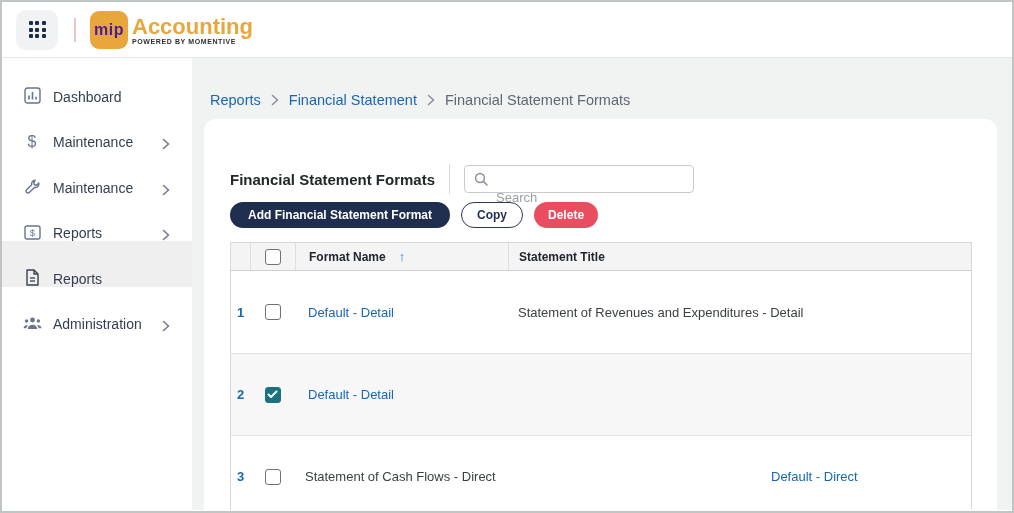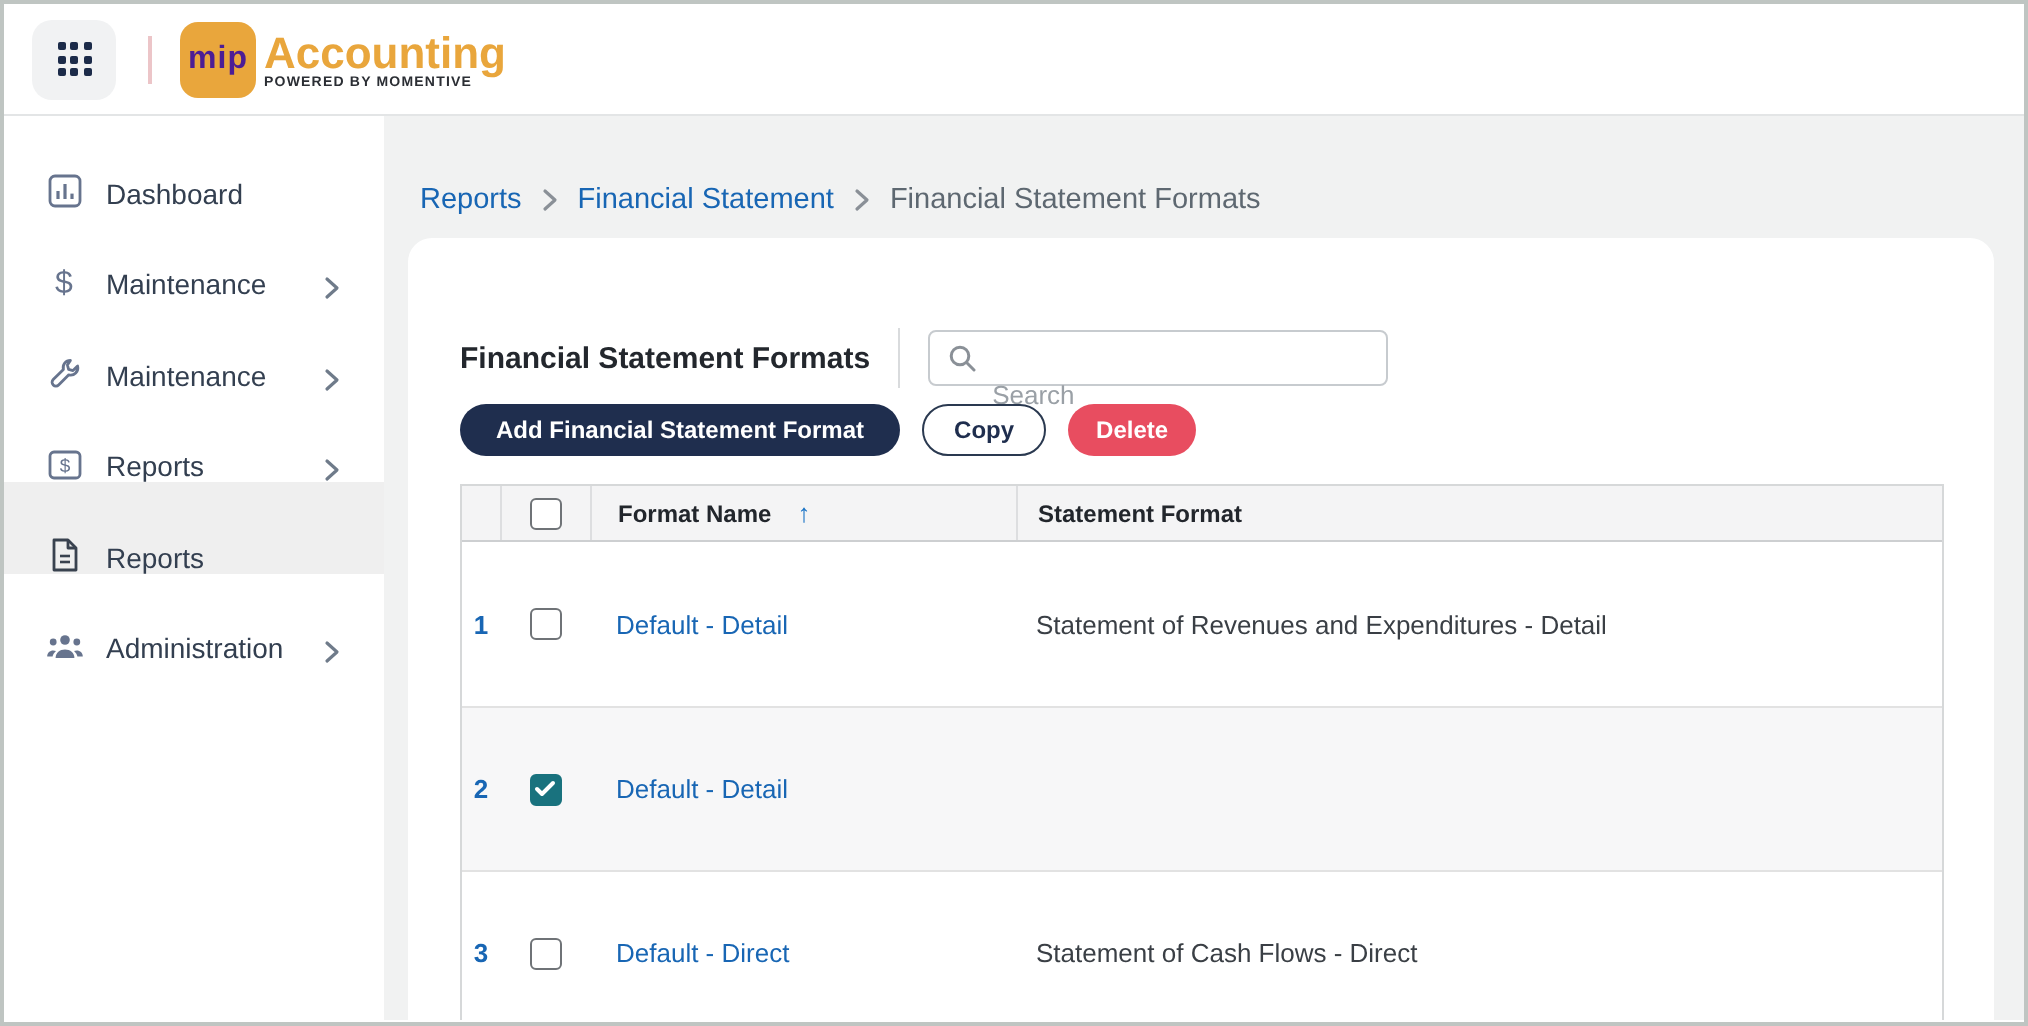--- a/index.html
+++ b/index.html
@@ -248,21 +248,21 @@
         <div class="t-head">
           <div class="c c1"></div>
           <div class="c c2">
             <span class="cbx"></span>
           </div>
           <div class="c c3">
             <span>Format Name</span>
             <span class="sort-arrow">↑</span>
           </div>
           <div class="c c4">
-            <span>Statement Format</span>
+            <span>Statement Title</span>
           </div>
         </div>
         <div id="table-body">
             <div class="t-row">
               <div class="c c1">
                 <span class="row-num">1</span>
               </div>
               <div class="c c2">
                 <span class="cbx"></span>
               </div>
@@ -288,24 +288,24 @@
                 <a class="fmt-link">Default - Detail</a>
               </div>
             </div>
             <div class="t-row">
               <div class="c c1">
                 <span class="row-num">3</span>
               </div>
               <div class="c c2">
                 <span class="cbx"></span>
               </div>
+              <div class="c c4">
+                <span class="stmt-title">Statement of Cash Flows - Direct</span>
+              </div>
               <div class="c c3">
                 <a class="fmt-link">Default - Direct</a>
-              </div>
-              <div class="c c4">
-                <span class="stmt-title">Statement of Cash Flows - Direct</span>
               </div>
             </div>
           </div>
       </div>
     </div>
   </div>
 </div>
 
 </body></html>

